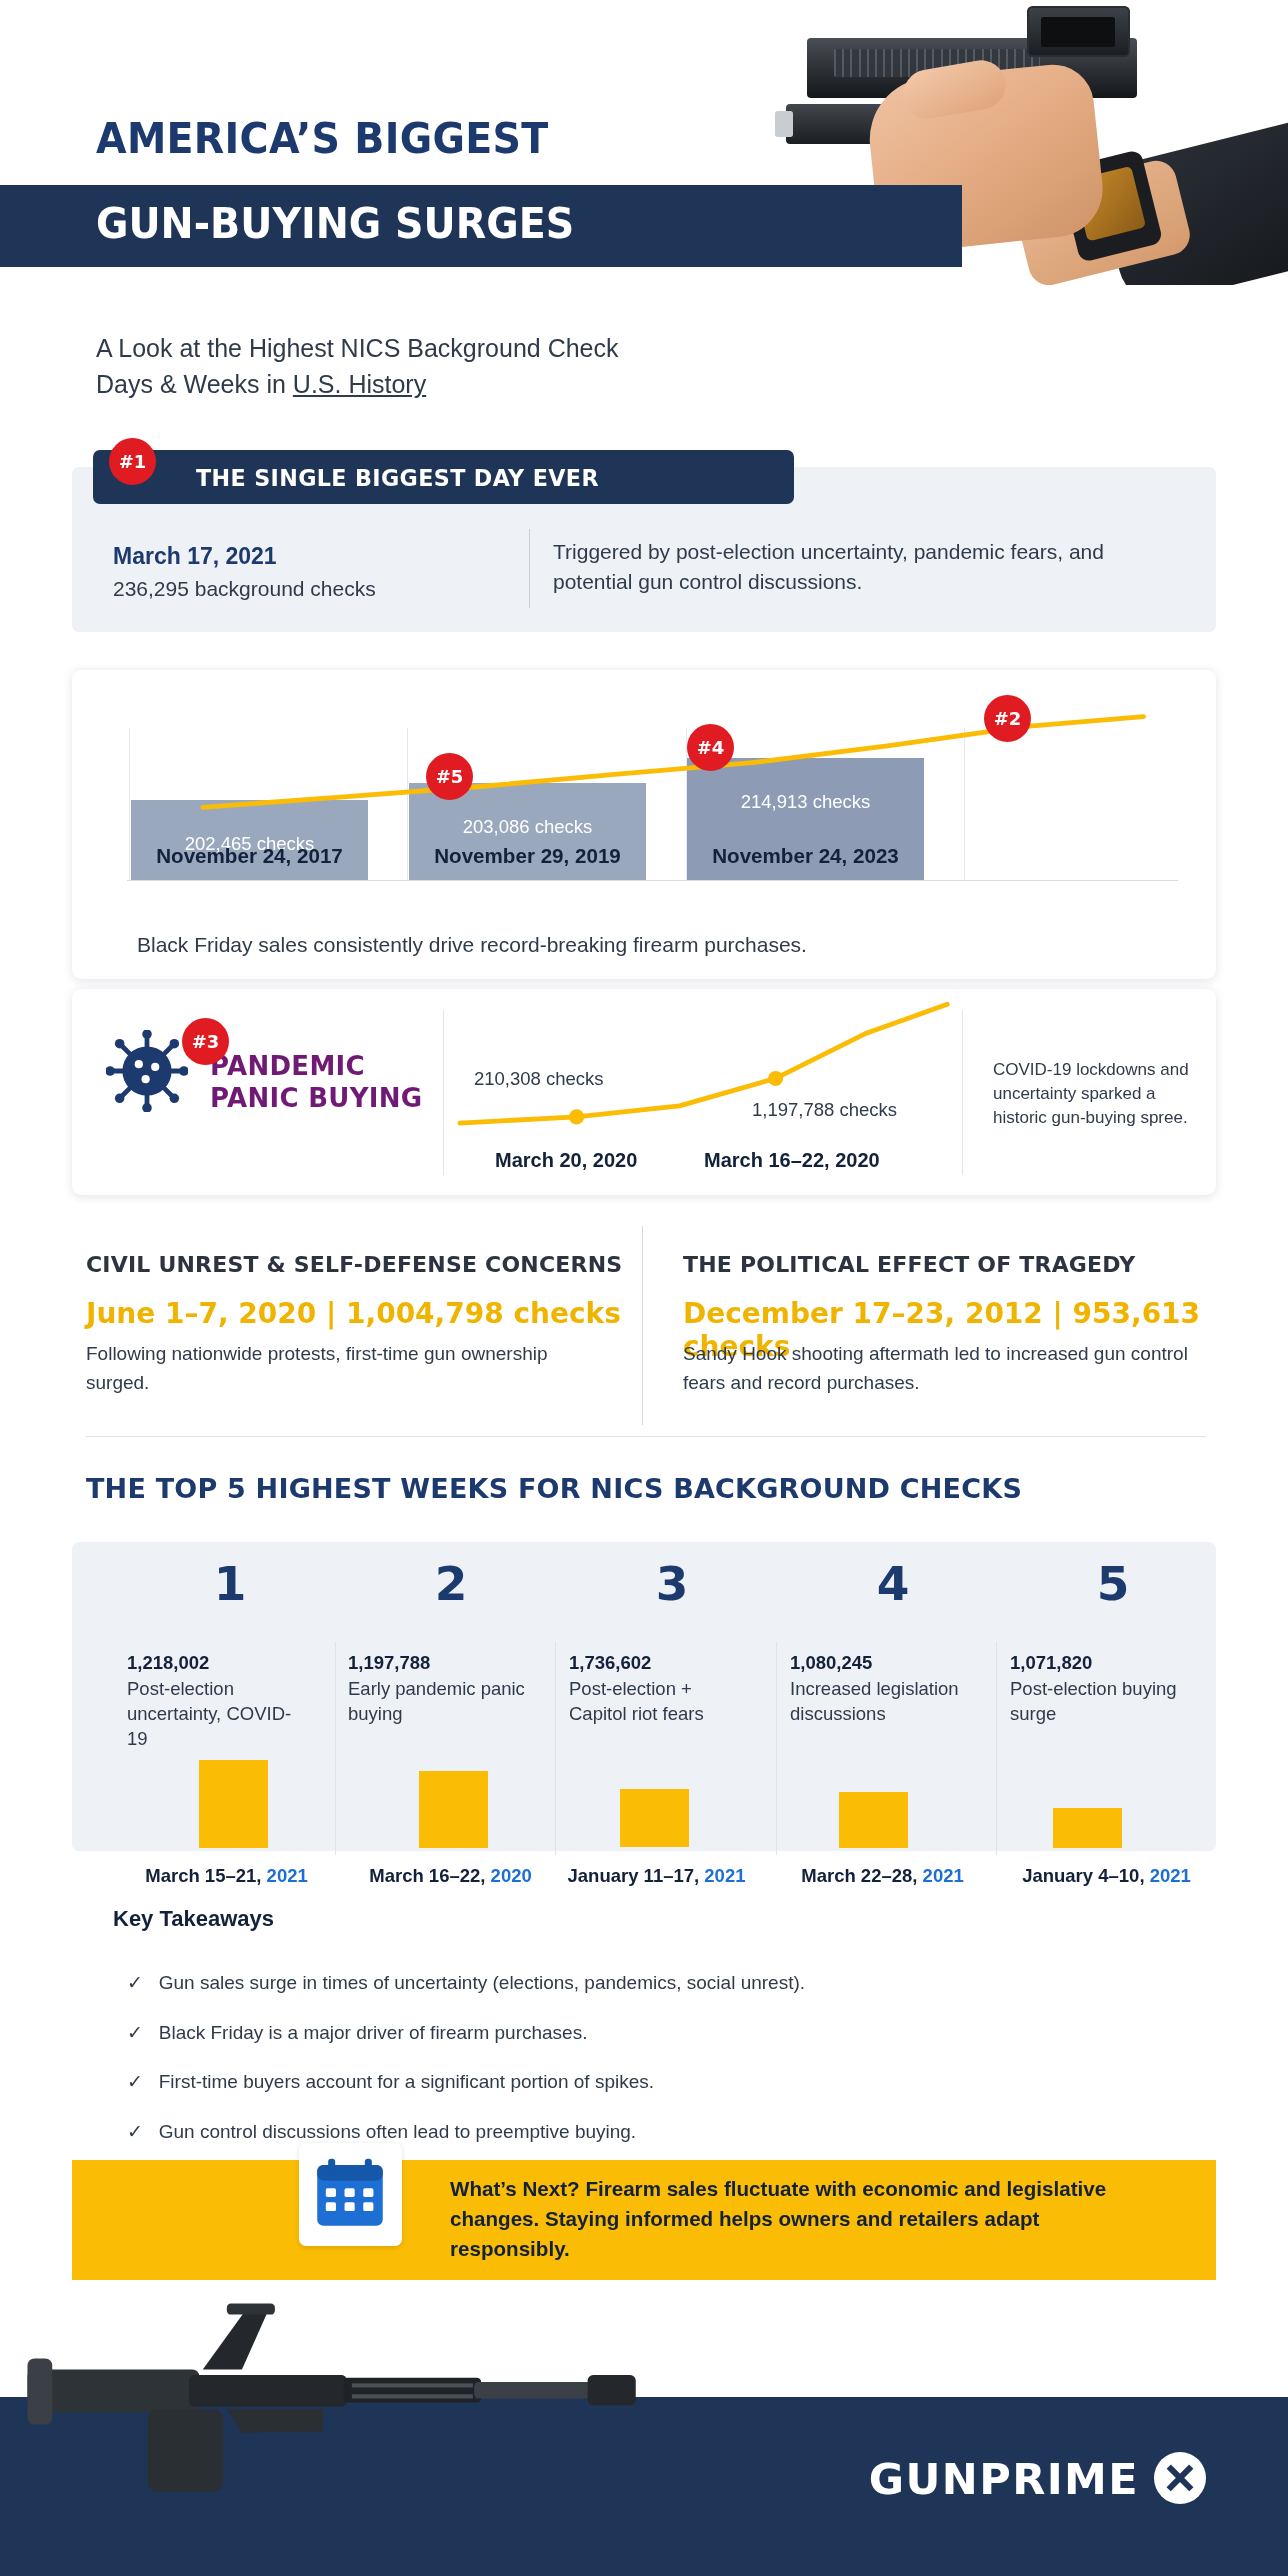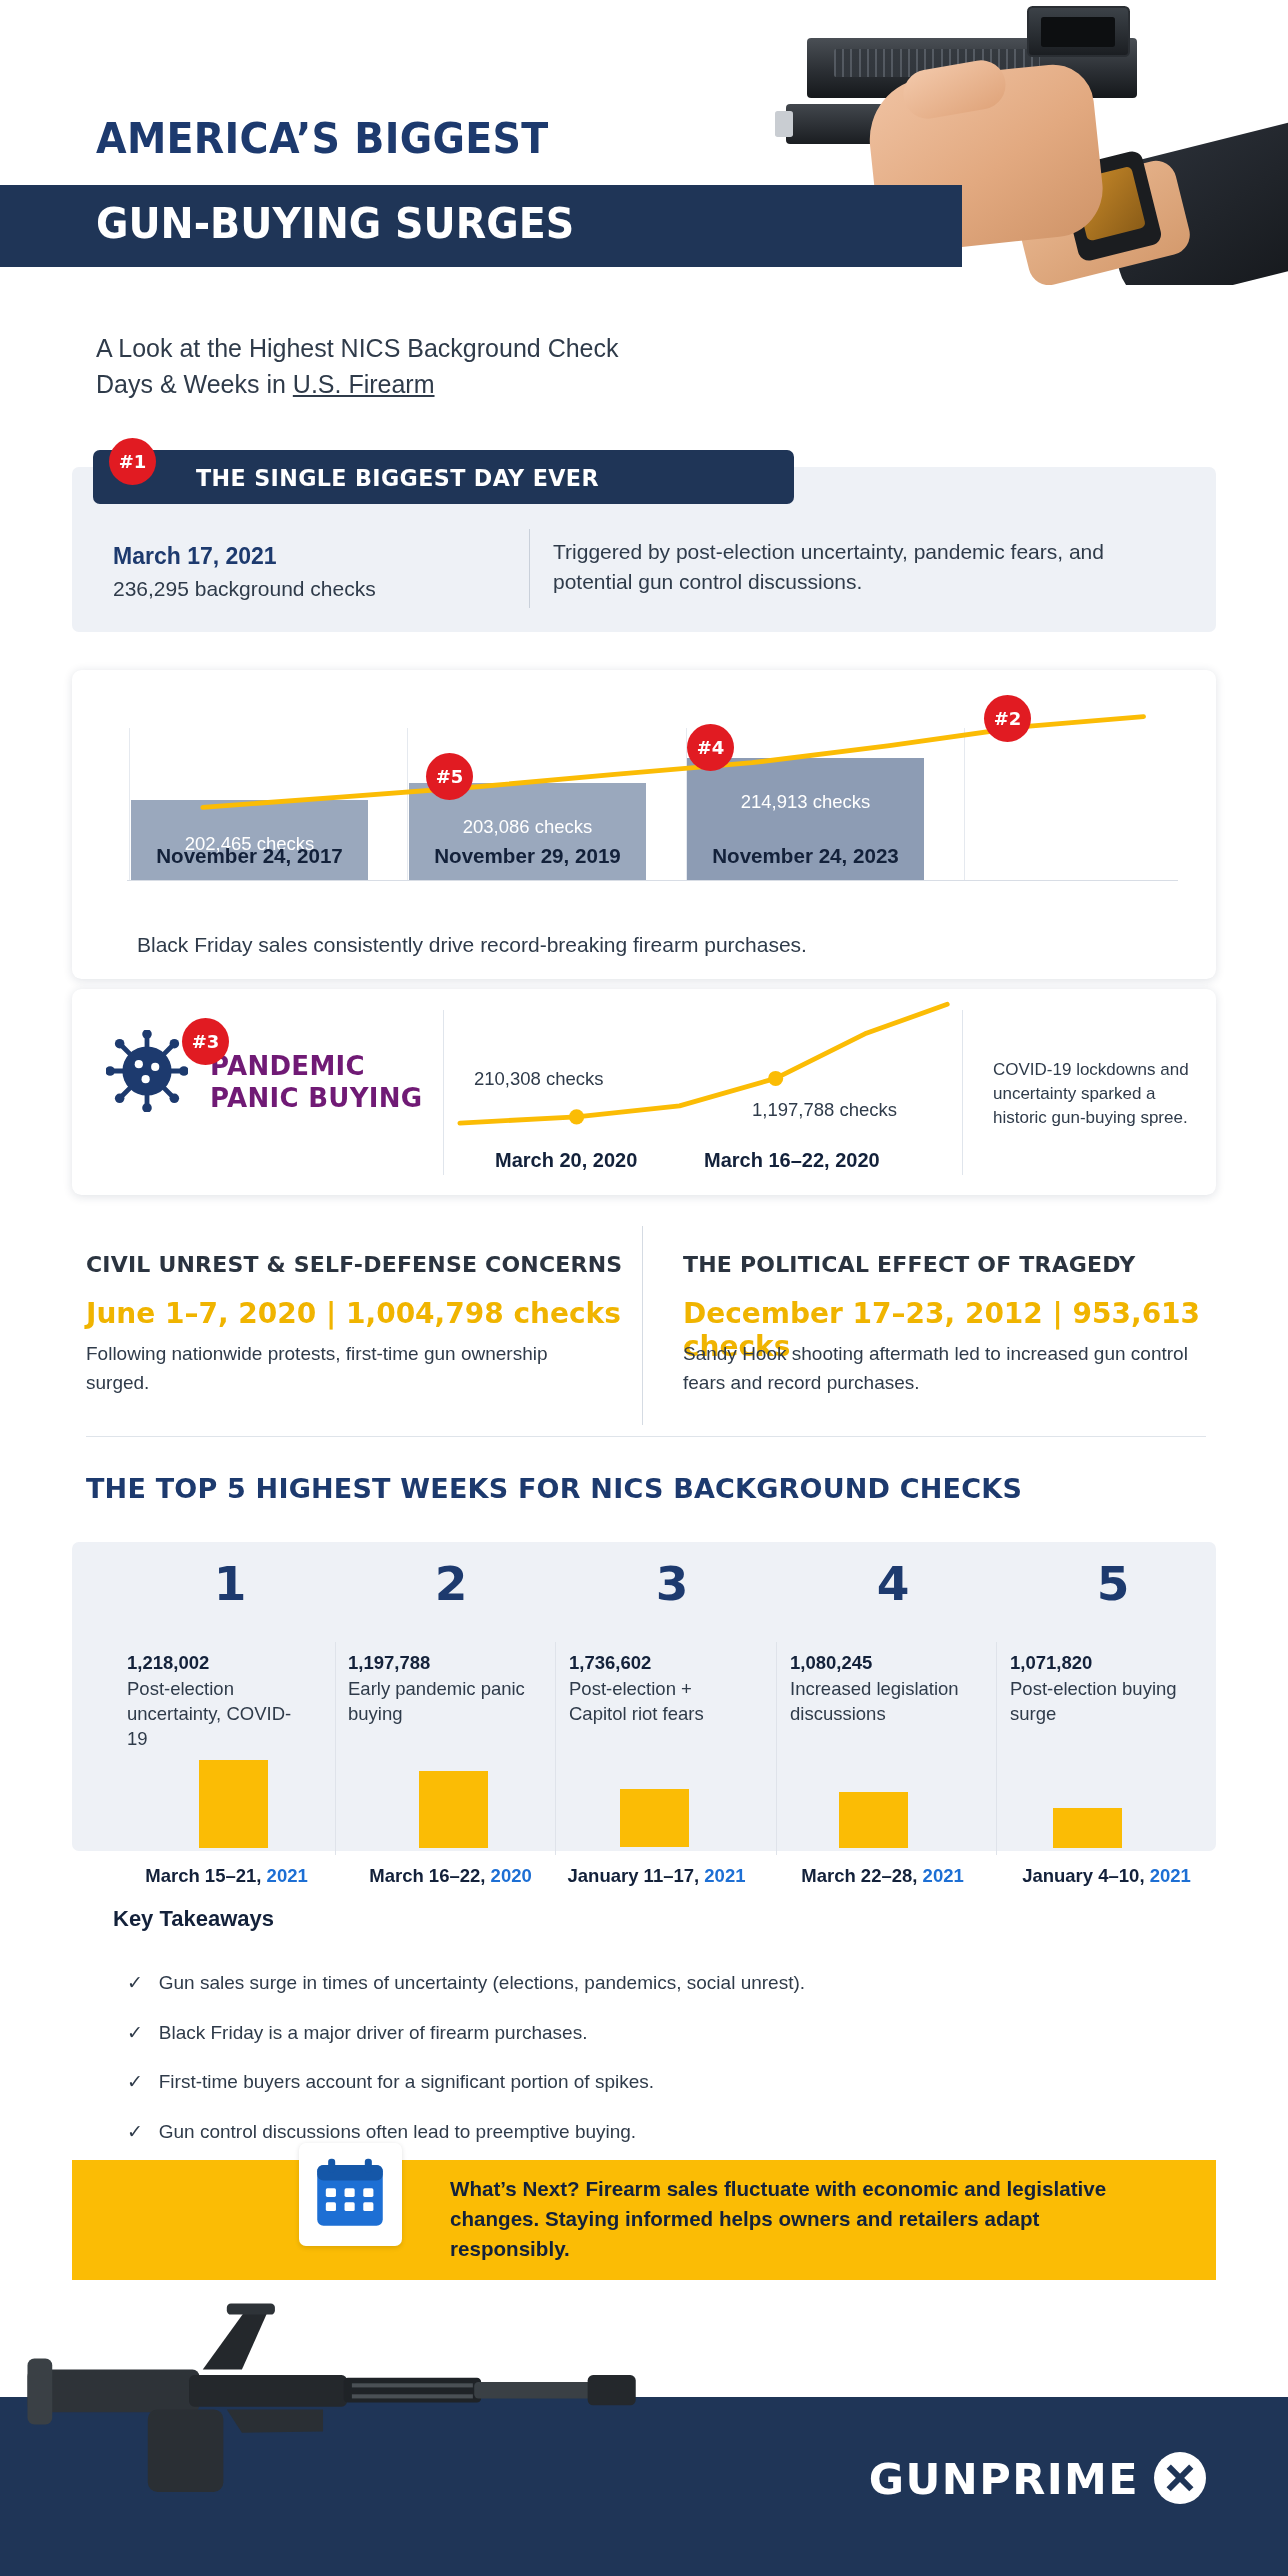--- a/index.html
+++ b/index.html
@@ -438,21 +438,21 @@
       <div class="thumb"></div>
     </div>
 
     <div class="title-band"></div>
     <div class="title-1">AMERICA’S BIGGEST</div>
     <div class="title-2">GUN-BUYING SURGES</div>
   </div>
 
   <div class="subtitle">
     <span>A Look at the Highest NICS Background Check</span><br>
-    <span>Days &amp; Weeks in </span><span class="ul">U.S. Firearm</span>
+    <span>Days &amp; Weeks in </span><span class="ul">U.S. History</span>
   </div>
 
   <div class="sec1"></div>
   <div class="sec1-band"></div>
   <div class="badge badge-1">#1</div>
   <div class="sec1-band-label">THE SINGLE BIGGEST DAY EVER</div>
   <div class="sec1-date">March 17, 2021</div>
   <div class="sec1-checks">236,295 background checks</div>
   <div class="sec1-divider"></div>
   <div class="sec1-desc">Triggered by post-election uncertainty, pandemic fears, and potential gun control discussions.</div>

